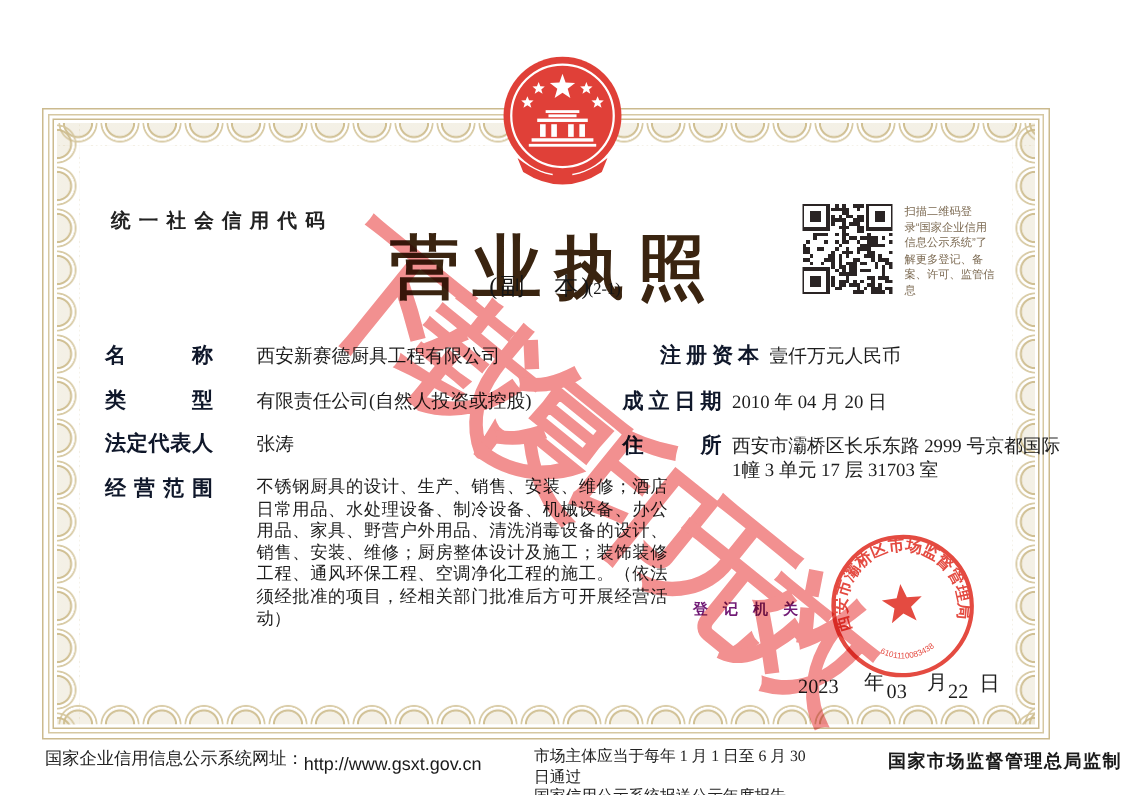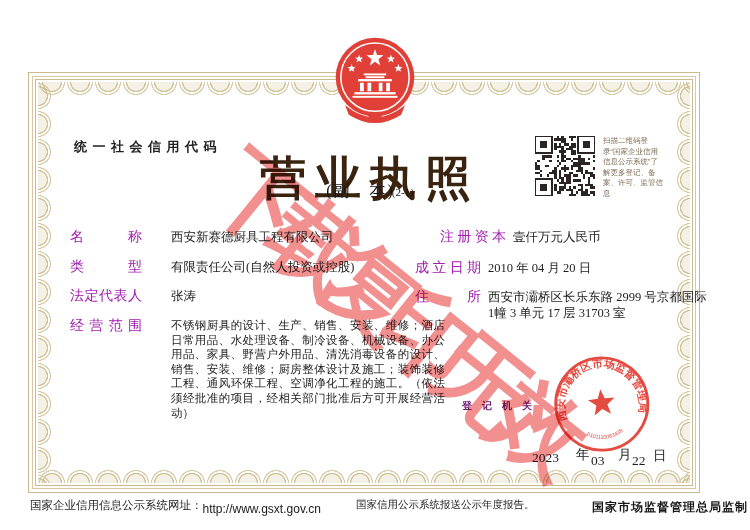--- a/index.html
+++ b/index.html
@@ -41,22 +41,22 @@
   .subtitle .copyno { font-size:11px; letter-spacing:0; margin-left:-3px; }
 
   .qr-block { position:absolute; left:535px; top:136px; z-index:2; display:flex; }
   .qr-box { width:60px; height:60px; }
   .qr-caption { width:62px; margin-left:8px; font-family:"Liberation Sans","DejaVu Sans",sans-serif;
                 font-size:7.5px; line-height:10.5px; color:#7c6a52; }
 
   
   .field { position:absolute; z-index:2; display:flex; align-items:flex-start; }
   .flabel { display:inline-block; flex:none; text-align:justify; text-align-last:justify;
-            font-family:"Liberation Sans","DejaVu Sans",sans-serif; font-weight:normal;
-            font-size:14px; color:#a21caf; }
+            font-family:"Liberation Sans","DejaVu Sans",sans-serif; font-weight:bold;
+            font-size:14px; color:#0f172a; }
   .flabel.w-left  { width:72px; margin-right:29px; }
   .flabel.w-right { width:66px; margin-right:7px; }
   .fvalue { font-size:12.5px; color:#1d1d1d; line-height:16px; padding-top:1px; }
   .fvalue.scope { font-size:11.5px; line-height:14.6px; width:274px; text-align:justify; }
   .fvalue.addr  { width:228px; }
 
   .f-name  { left:70px; top:228px; }
   .f-type  { left:70px; top:258px; }
   .f-legal { left:70px; top:287px; }
   .f-scope { left:70px; top:317px; }
@@ -397,19 +397,20 @@
     <span class="date-part" style="left:591px; top:453px;">03</span>
     <span class="date-part" style="left:618px; top:446px;">月</span>
     <span class="date-part" style="left:632px; top:453px;">22</span>
     <span class="date-part" style="left:653px; top:447px;">日</span>
   </div>
 
   <div class="footer-left">
     <span>国家企业信用信息公示系统网址：</span><span class="url">http://www.gsxt.gov.cn</span>
   </div>
   <div class="footer-mid">
+    <div>市场主体应当于每年 1 月 1 日至 6 月 30 日通过</div>
     <div>国家信用公示系统报送公示年度报告。</div>
   </div>
   <div class="footer-right">国家市场监督管理总局监制</div>
 
   <div class="watermark">下载复印无效</div>
 
 </div>
 
 </body></html>

